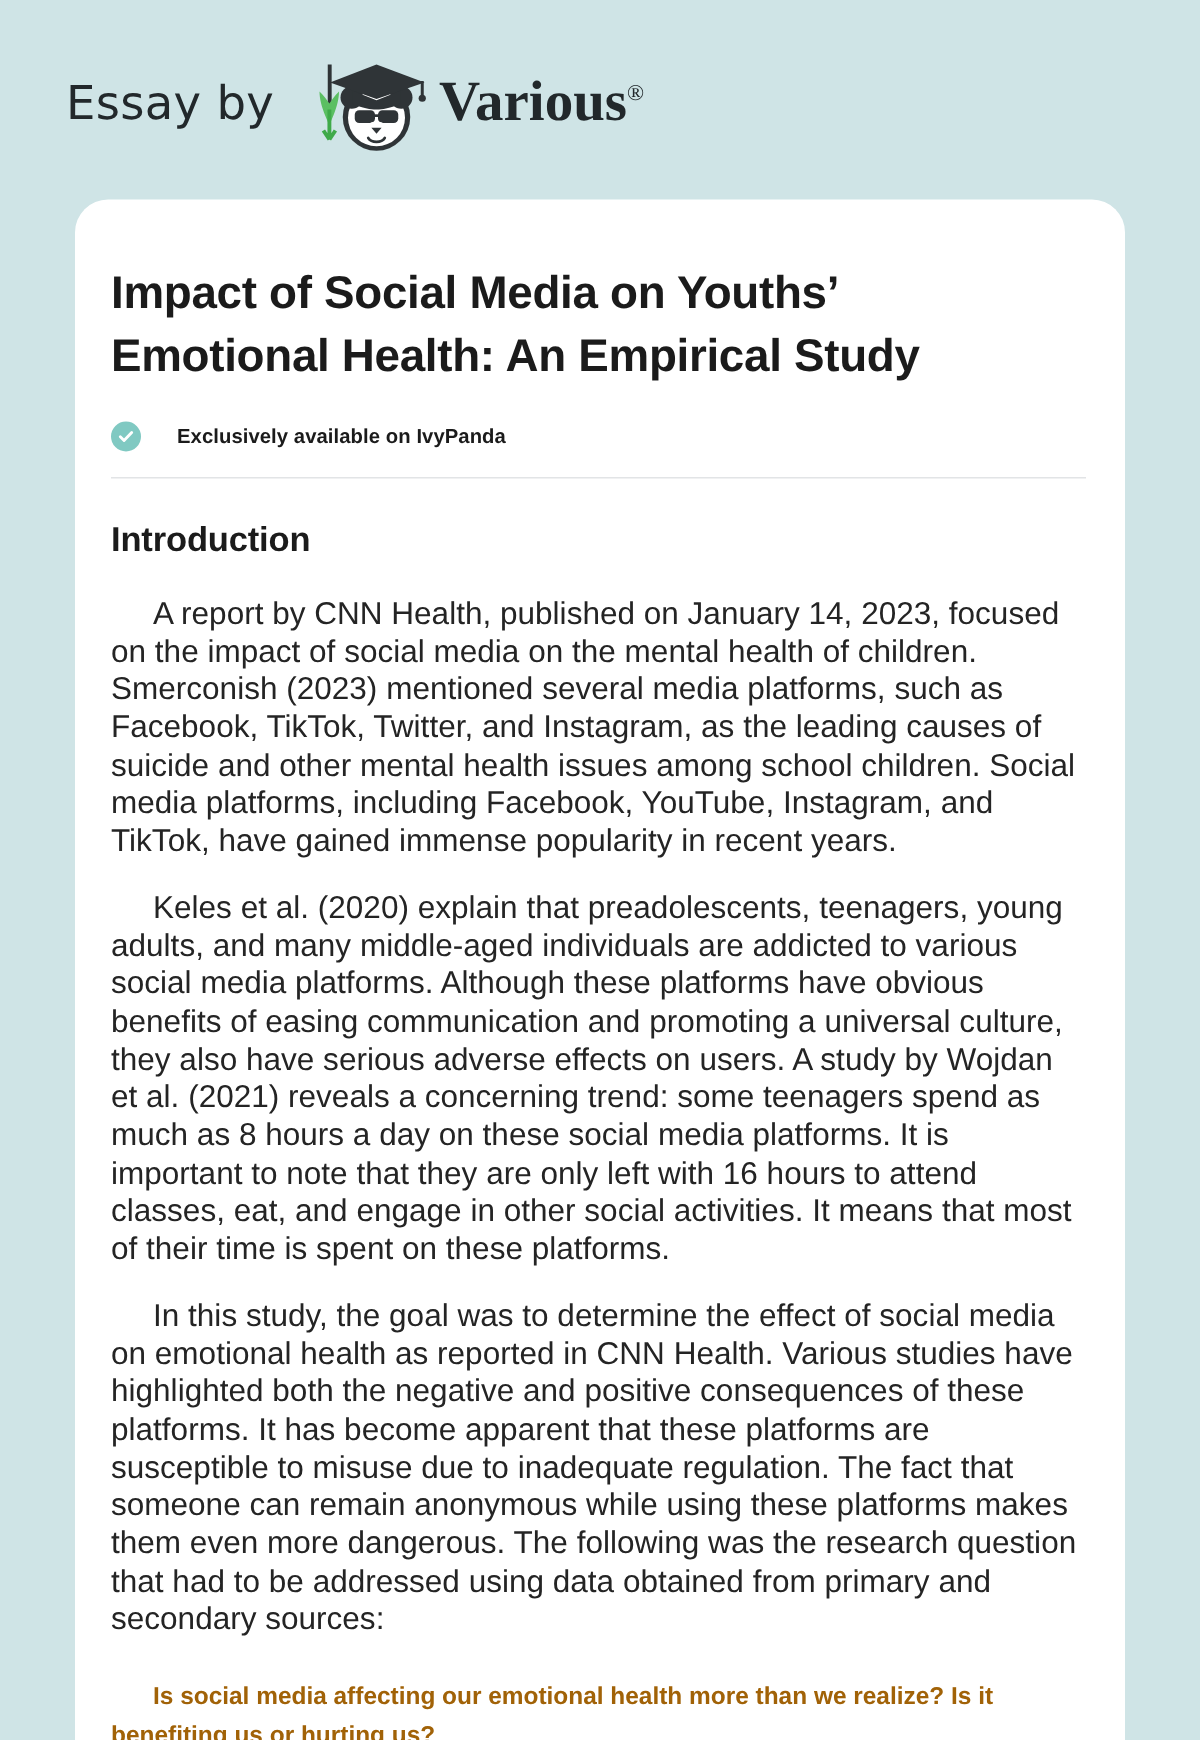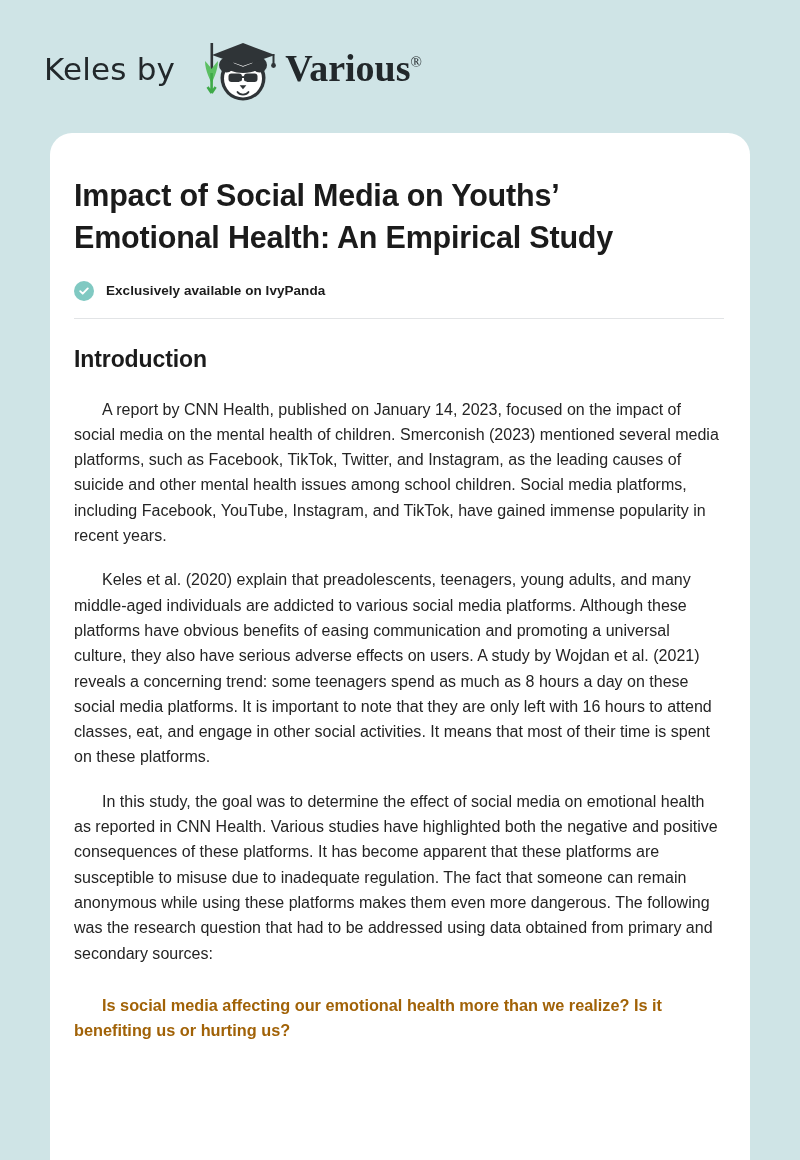--- a/index.html
+++ b/index.html
@@ -95,21 +95,21 @@
     height: 20px;
     border-radius: 50%;
     background: #80c9c2;
     display: flex;
     align-items: center;
     justify-content: center;
     flex: none;
   }
   .badge-check svg { display:block; }
   .badge-text {
-    margin-left: 12px;
+    margin-left: 24px;
     font-family: "Liberation Sans Narrow", "Liberation Sans", sans-serif;
     font-size: 13.5px;
     font-weight: 700;
     color: #1b1b1b;
     letter-spacing: 0.05px;
   }
 
   .divider {
     margin-top: 17px;
     height: 1px;
@@ -121,21 +121,21 @@
     font-family: "Liberation Sans Narrow", "Liberation Sans", sans-serif;
     font-size: 23px;
     font-weight: 700;
     color: #1b1b1b;
     margin: 27px 0 0 0;
     letter-spacing: -0.1px;
   }
 
   .body-paragraph {
     font-family: "Liberation Sans Narrow", "Liberation Sans", sans-serif;
-    font-size: 16px;
+    font-size: 21px;
     font-weight: 400;
     color: #242424;
     line-height: 25.3px;
     margin: 19px 0 0 0;
     text-indent: 28px;
     max-width: 648px;
     letter-spacing: 0.01px;
   }
   .body-paragraph.first { margin-top: 24px; }
 
@@ -147,21 +147,21 @@
     line-height: 25.3px;
     margin: 27px 0 0 0;
     text-indent: 28px;
     max-width: 620px;
   }
 </style>
 </head>
 <body>
 
 <div class="brand-header">
-  <span class="brand-essay-by">Keles by</span>
+  <span class="brand-essay-by">Essay by</span>
 
   <span class="brand-logo-mark">
     <svg viewBox="0 0 100 70" xmlns="http://www.w3.org/2000/svg" aria-hidden="true">
 
       <g>
         <rect x="23.5" y="8" width="2.6" height="30" fill="#2f3437"></rect>
         <path d="M18 26 C18 36 24 46 24.6 49 C25.2 46 31 36 31 26 C28 29 26 32 24.6 34 C23.2 32 21 29 18 26 Z" fill="#5bbf62"></path>
         <path d="M24.6 38 L24.6 58 M24.6 58 L20.6 52 M24.6 58 L28.6 52" stroke="#3faa49" stroke-width="2.6" fill="none"></path>
       </g>
 

